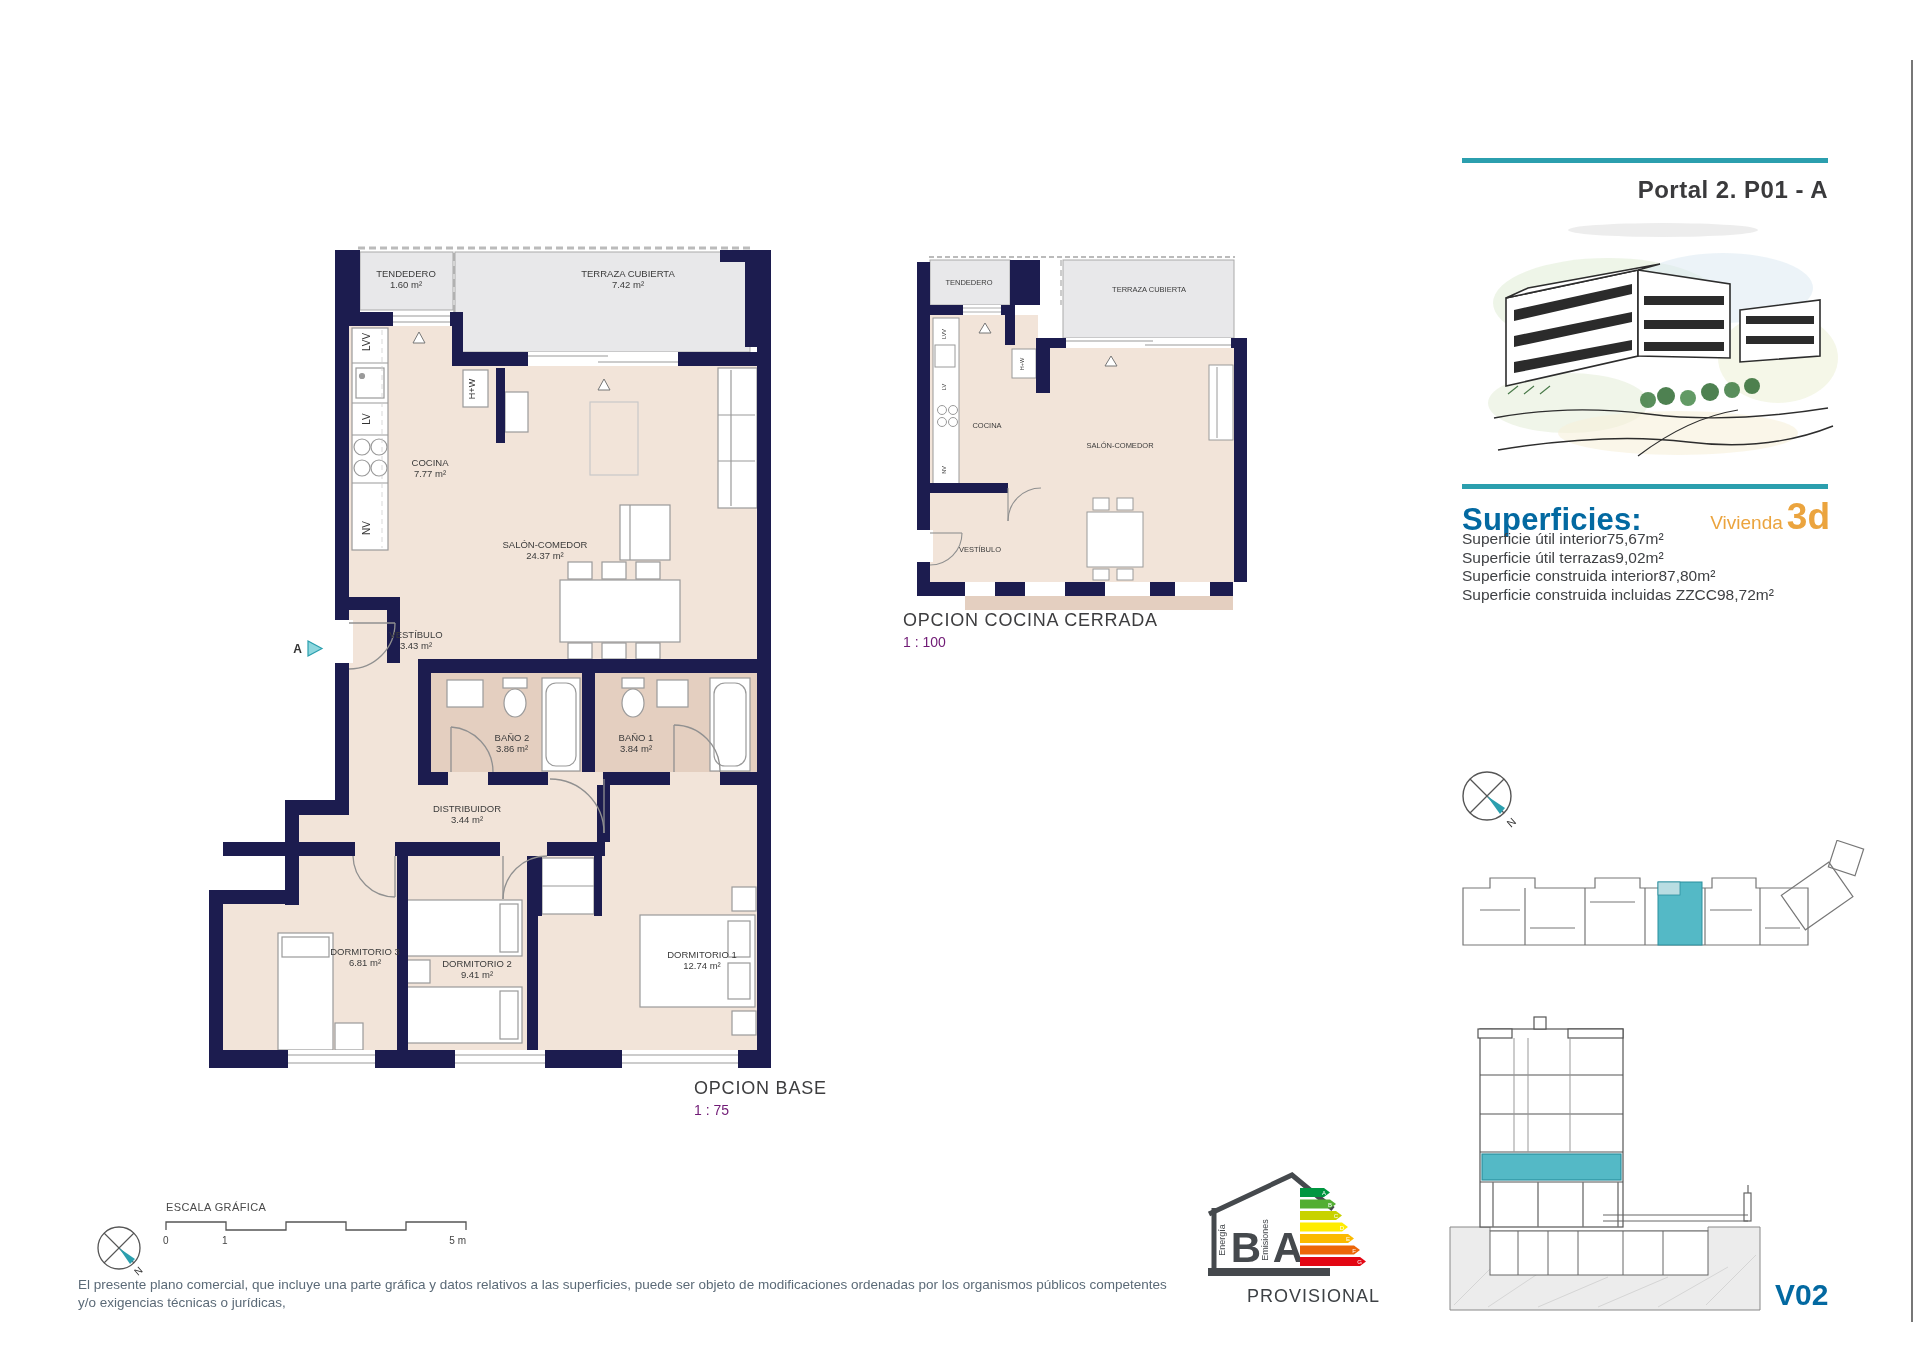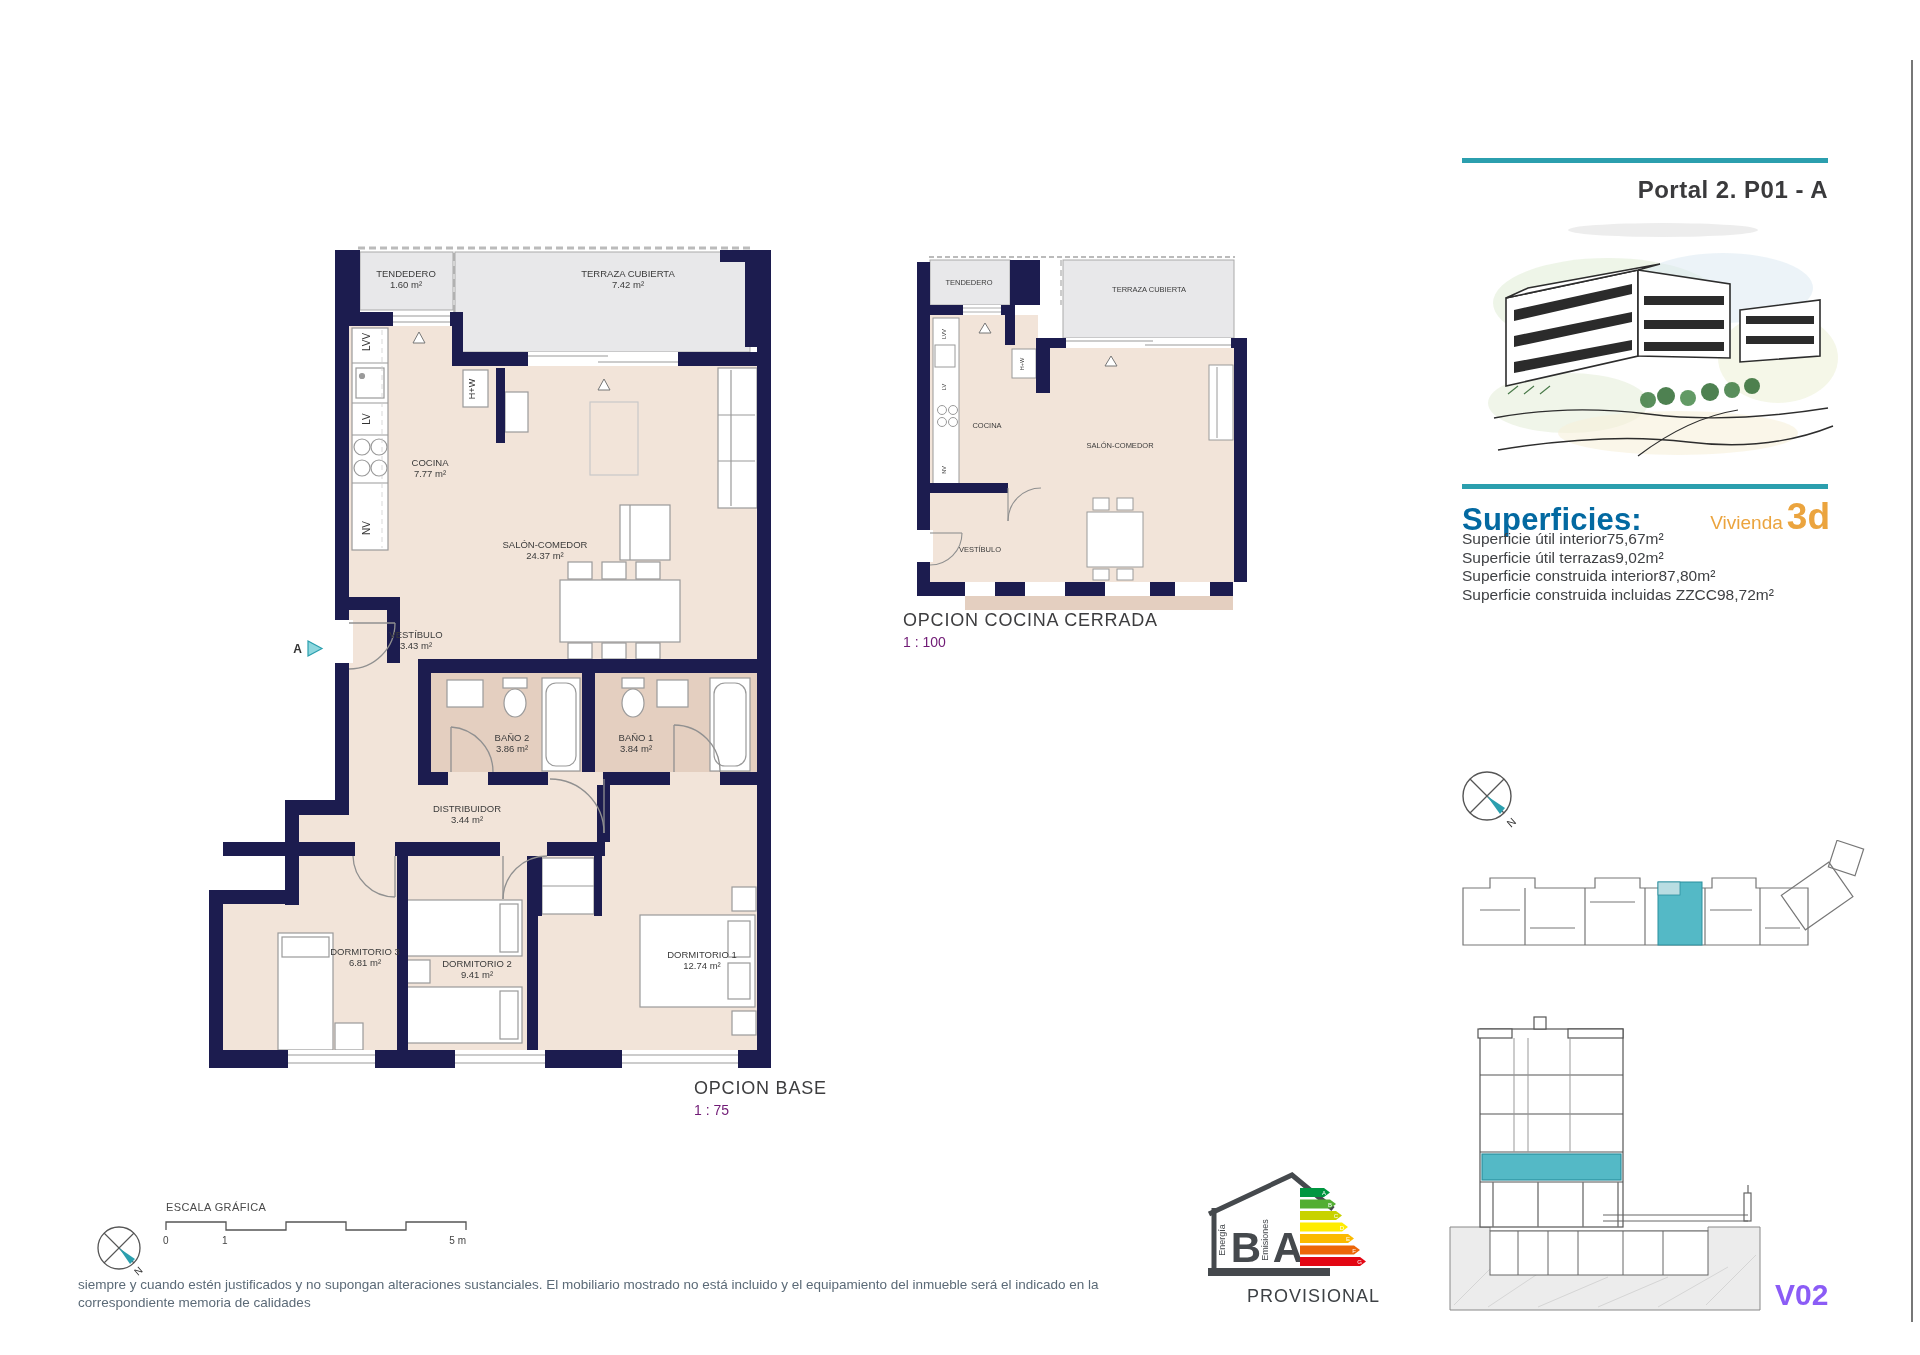--- a/index.html
+++ b/index.html
@@ -14,21 +14,21 @@
   .sup-title{font-size:31px;font-weight:bold;color:#0369a1;letter-spacing:.2px;}
   .viv{color:#eba43e;font-size:19px;}
   .viv b{font-size:37px;font-weight:bold;margin-left:4px;}
   .sup-row{display:flex;justify-content:flex-start;width:368px;font-size:15.5px;color:#3f4144;line-height:18.5px;}
   .sup-row .val{text-align:right;}
   .caption-title{font-size:18px;color:#3d3d3f;letter-spacing:.8px;}
   .caption-scale{font-size:14px;color:#701a75;margin-top:3px;}
   .esc-label{font-size:11px;color:#4a4a4a;letter-spacing:.4px;}
   .disclaimer{font-size:13.5px;line-height:17.5px;color:#5b6a77;width:1110px;}
   .provisional{font-size:18px;color:#3d4145;letter-spacing:1px;}
-  .v02{font-size:30px;font-weight:bold;color:#8b5cf6;}
+  .v02{font-size:30px;font-weight:bold;color:#0369a1;}
   .right-border{width:2px;background:#777;}
 </style>
 </head>
 <body>
 
 <svg class="abs" style="left:190px;top:235px;" width="600" height="850" viewBox="0 0 600 850">
 
   <g>
     <rect x="170" y="17" width="93" height="58" fill="#e8e8ea" stroke="#aaa" stroke-width="1"></rect>
     <rect x="265" y="17" width="295" height="100" fill="#e8e8ea" stroke="#aaa" stroke-width="1"></rect>
@@ -522,16 +522,16 @@
 </svg>
 <svg class="abs" style="left:92px;top:1222px;" width="64" height="58" viewBox="0 0 64 58">
   <circle cx="27" cy="26" r="21" fill="none" stroke="#555" stroke-width="1.3"></circle>
   <line x1="12" y1="11" x2="42" y2="41" stroke="#555" stroke-width="1.1"></line>
   <line x1="42" y1="11" x2="12" y2="41" stroke="#555" stroke-width="1.1"></line>
   <polygon points="27,26 43,37 38,42" fill="#2b9fae"></polygon>
   <text x="46" y="54" font-size="10" fill="#333" transform="rotate(-42 46 54)">N</text>
 </svg>
 
 <div class="abs disclaimer" style="left:78px;top:1276px;">
-  <div>siempre y cuando estén justificados y no supongan alteraciones sustanciales. El mobiliario mostrado no está incluido y el equipamiento del inmueble será el indicado en la correspondiente memoria de calidades</div>
+  <div>El presente plano comercial, que incluye una parte gráfica y datos relativos a las superficies, puede ser objeto de modificaciones ordenadas por los organismos públicos competentes y/o exigencias técnicas o jurídicas,</div>
 </div>
 
 <div class="abs right-border" style="left:1911px;top:60px;height:1262px;"></div>
 
 </body></html>

